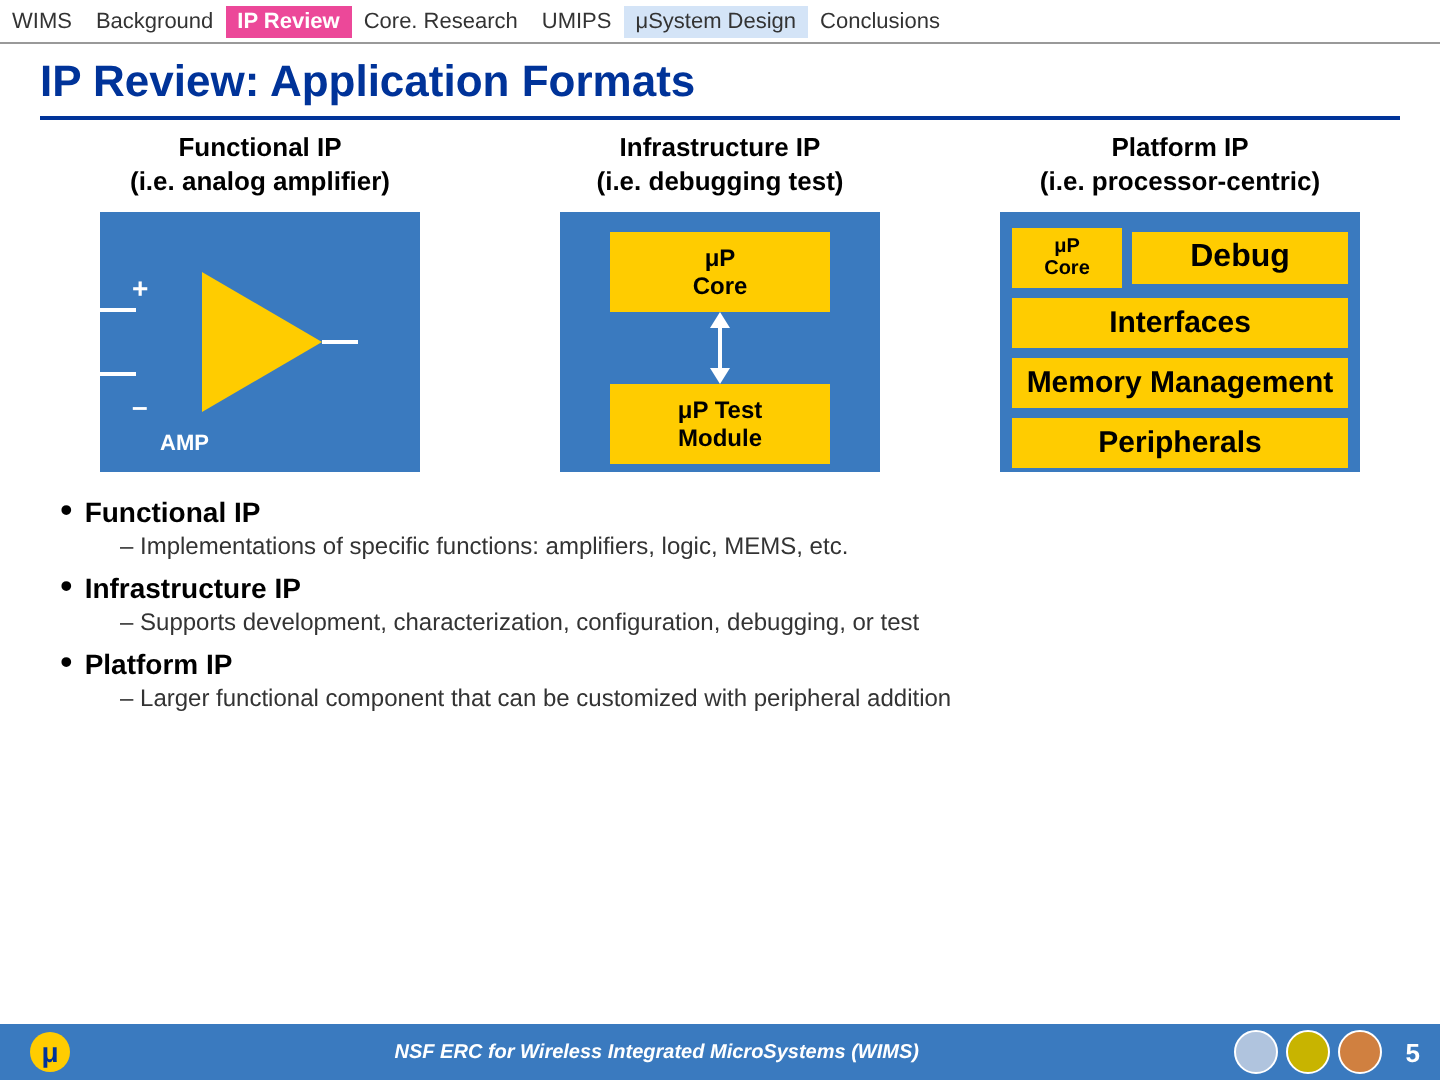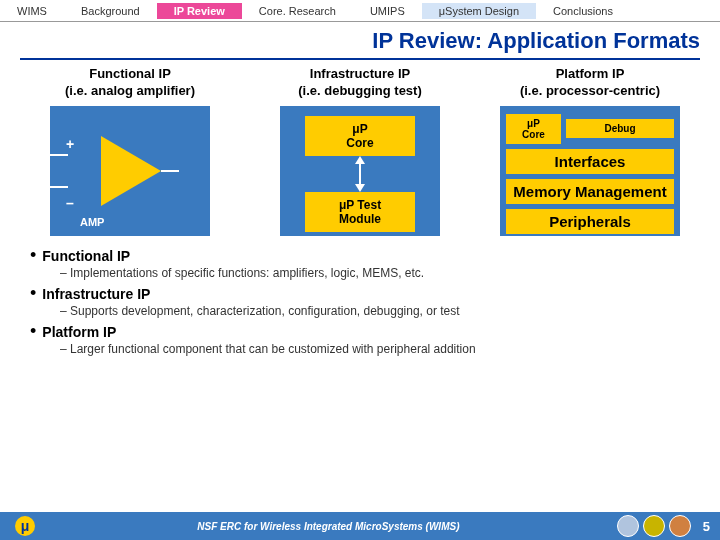--- a/index.html
+++ b/index.html
@@ -15,21 +15,21 @@
     
     .nav-bar {
       display: flex;
       align-items: center;
       background: #fff;
       border-bottom: 1px solid #999;
       height: 22px;
       font-size: 11px;
     }
     .nav-item {
-      padding: 2px 17px;
+      padding: 2px 6px;
       color: #333;
       cursor: pointer;
       white-space: nowrap;
     }
     .nav-item.active {
       background: #ec4899;
       color: #fff;
       font-weight: bold;
     }
     .nav-item.highlighted {
@@ -37,21 +37,21 @@
       color: #333;
     }
 
     
     .main-content {
       padding: 6px 20px 4px 20px;
     }
 
     
     .page-title {
-      text-align: right;
+      text-align: left;
       font-size: 22px;
       font-weight: bold;
       color: #003399;
       margin-bottom: 6px;
       border-bottom: 2px solid #003399;
       padding-bottom: 4px;
     }
 
     
     .columns-wrapper {
@@ -207,21 +207,21 @@
       color: #000;
       font-size: 15px;
       font-weight: bold;
       text-align: center;
       padding: 4px 4px;
       width: 100%;
     }
     .block-debug-yellow {
       background: #ffcc00;
       color: #000;
-      font-size: 10px;
+      font-size: 16px;
       font-weight: bold;
       text-align: center;
       padding: 4px 6px;
       flex: 1;
     }
 
     
     .bullets-section {
       margin-top: 10px;
       padding: 0 10px;

